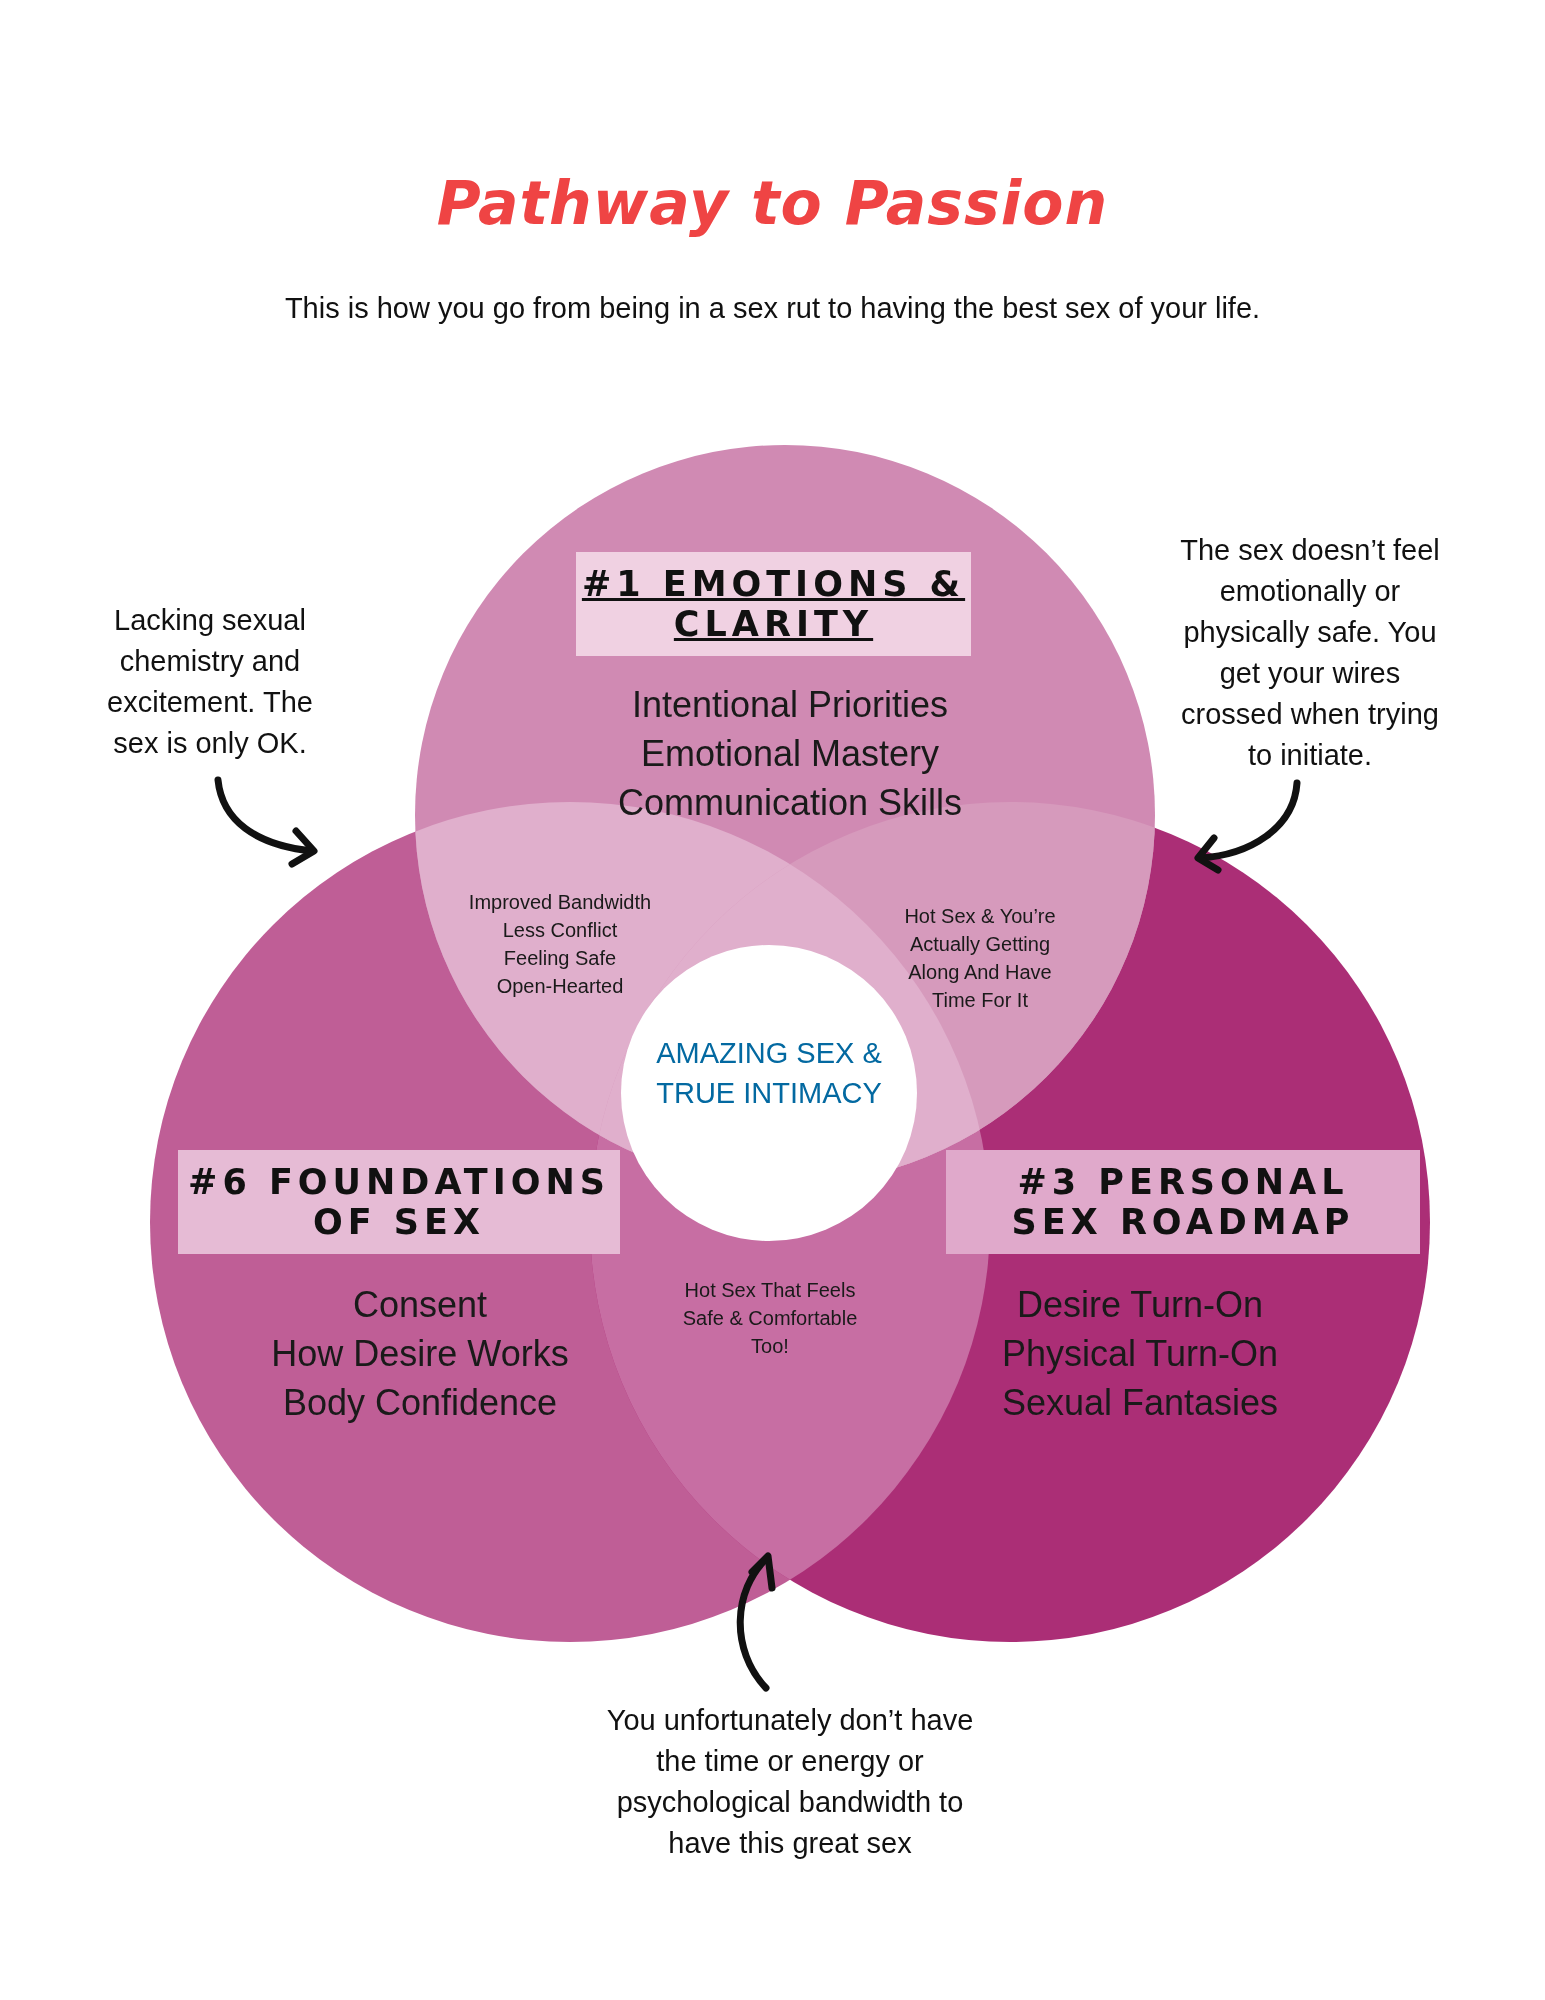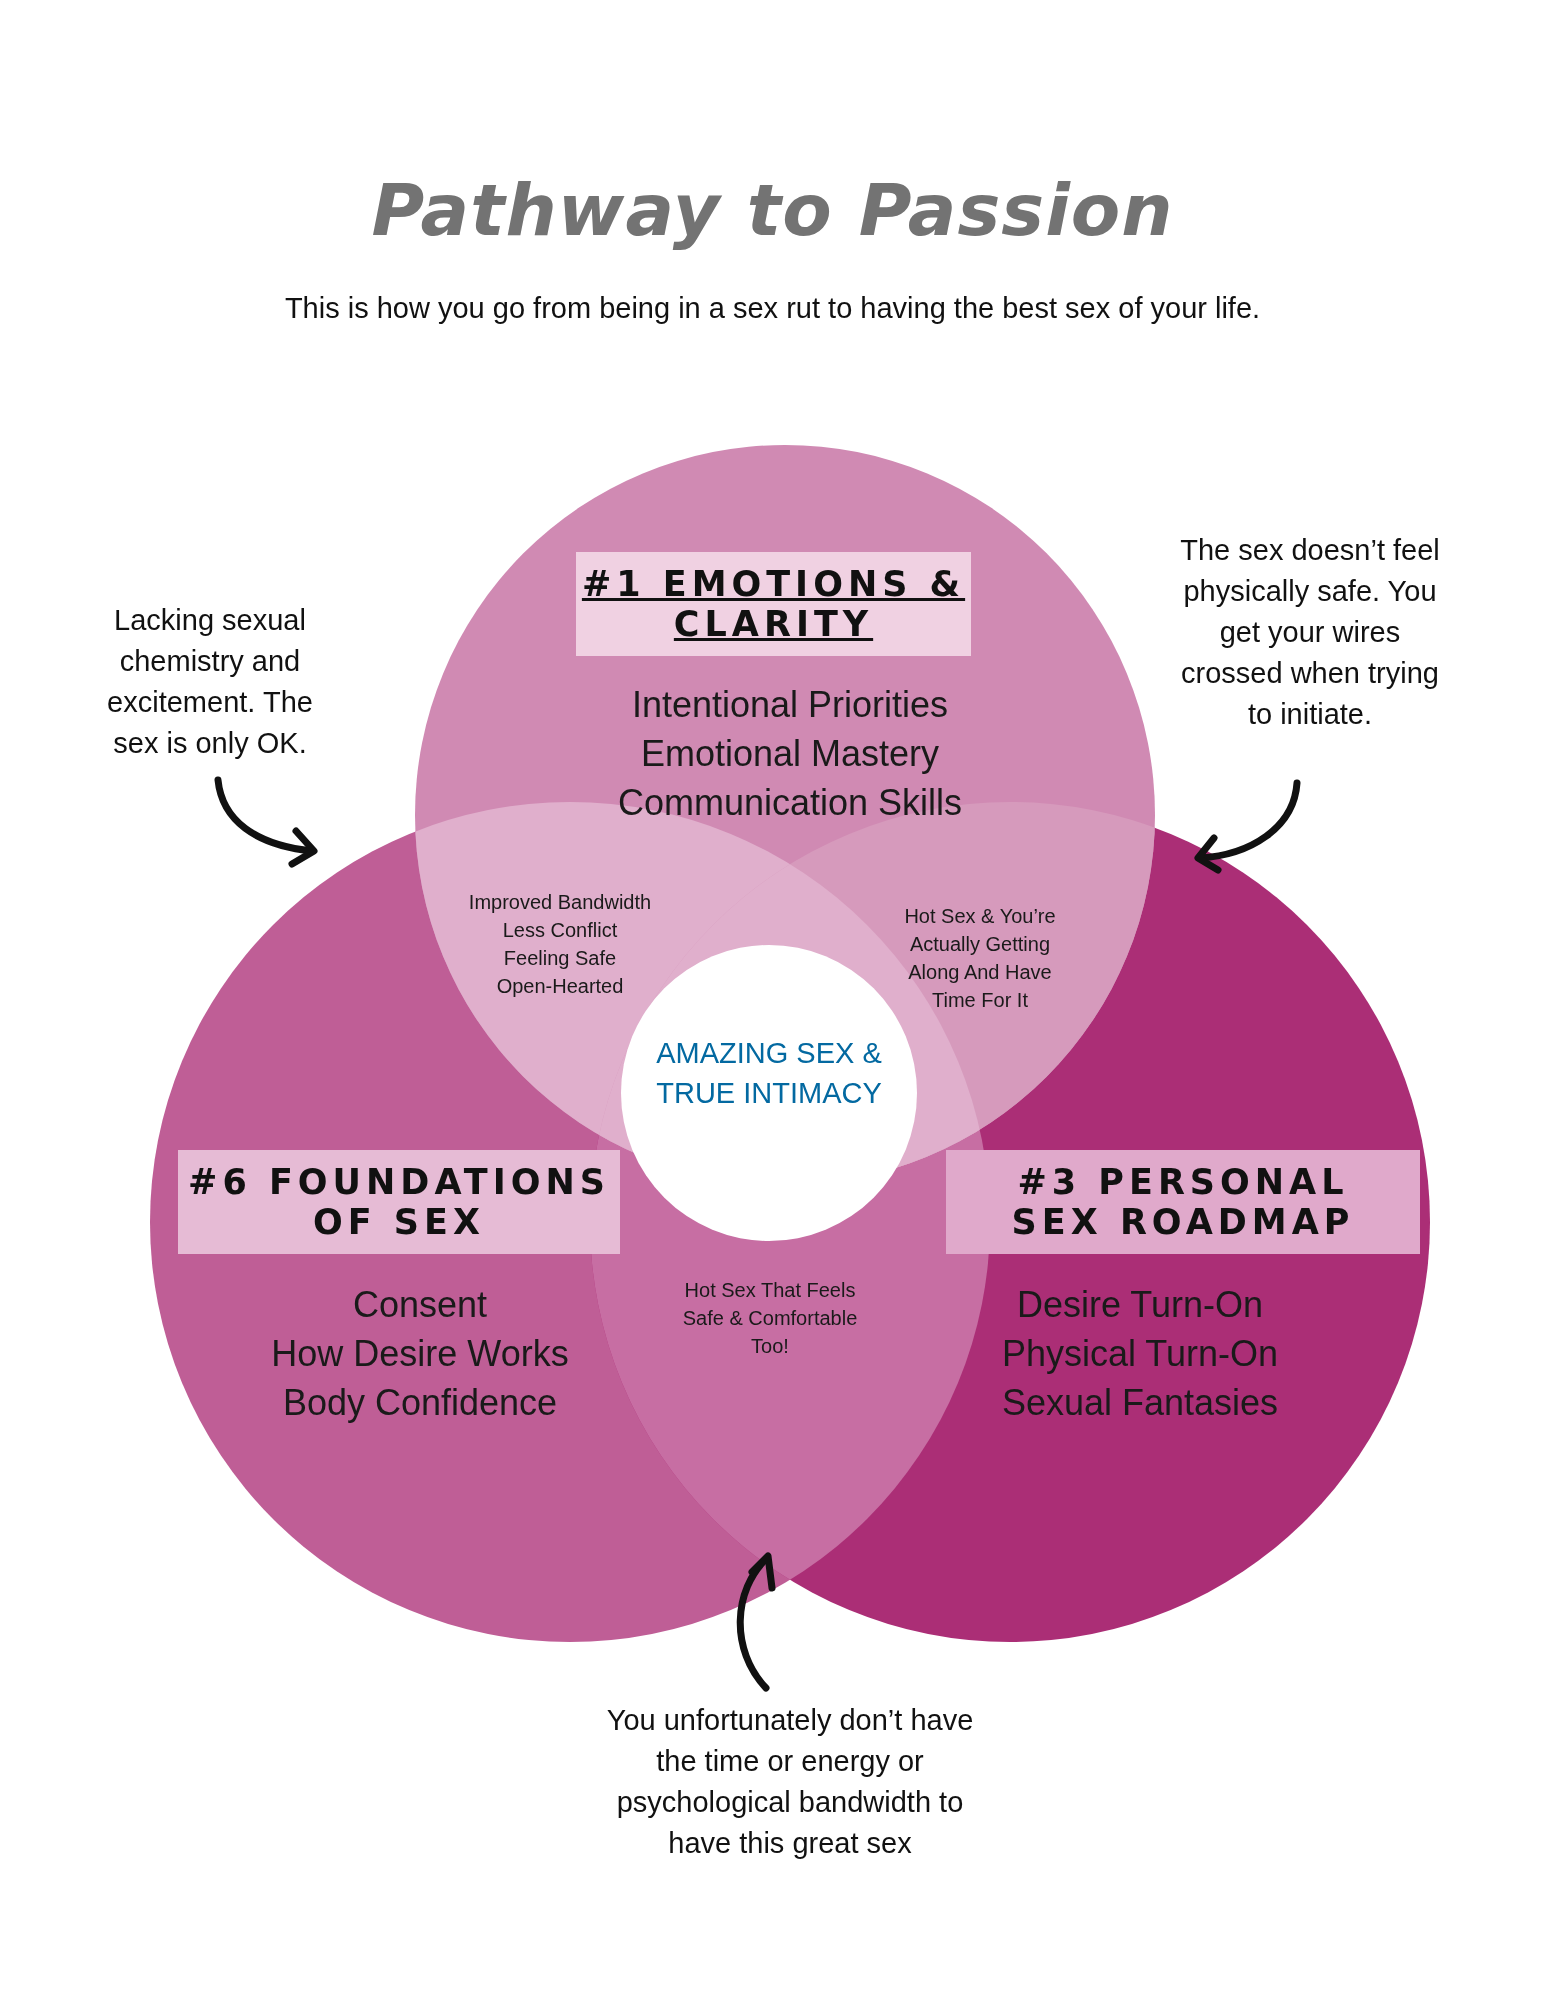--- a/index.html
+++ b/index.html
@@ -1,21 +1,21 @@
 <!DOCTYPE html>
 <html><head>
 <meta charset="utf-8">
 <style>
   html, body { margin: 0; padding: 0; background: #ffffff; }
   body { width: 1545px; height: 2000px; position: relative; overflow: hidden;
          font-family: "Liberation Sans", "DejaVu Sans", sans-serif; color: #111; }
   .abs { position: absolute; }
   #title { left: 0; width: 1545px; top: 168px; text-align: center;
            font-family: "DejaVu Sans", sans-serif; font-weight: bold; font-style: oblique;
-           font-size: 72px; letter-spacing: 1px; color: #737373; }
+           font-size: 60px; letter-spacing: 1px; color: #ef4444; }
   #subtitle { left: 0; width: 1545px; top: 292px; text-align: center; font-size: 29px; color: #111; }
   svg#venn { position: absolute; left: 0; top: 0; }
   .label-box { position: absolute; text-align: center; font-family: "DejaVu Sans", sans-serif;
                font-weight: bold; letter-spacing: 5px; color: #111; box-sizing: border-box;
                display: flex; flex-direction: column; justify-content: center; }
   .label-box span { display: block; line-height: 40px; font-size: 35px; }
   .items { position: absolute; text-align: center; font-size: 36px; line-height: 49px; color: #1a1a1a; }
   .items span { display: block; }
   .small { position: absolute; text-align: center; font-size: 20px; line-height: 28px; color: #1a1a1a; }
   .small span { display: block; }
@@ -127,20 +127,21 @@
 </div>
 
 <div class="note" style="left:60px; width:300px; top:600px;">
   <span>Lacking sexual</span>
   <span>chemistry and</span>
   <span>excitement. The</span>
   <span>sex is only OK.</span>
 </div>
 <div class="note" style="left:1140px; width:340px; top:530px;">
   <span>The sex doesn’t feel</span>
+  <span>emotionally or</span>
   <span>physically safe. You</span>
   <span>get your wires</span>
   <span>crossed when trying</span>
   <span>to initiate.</span>
 </div>
 <div class="note" style="left:520px; width:540px; top:1700px;">
   <span>You unfortunately don’t have</span>
   <span>the time or energy or</span>
   <span>psychological bandwidth to</span>
   <span>have this great sex</span>

